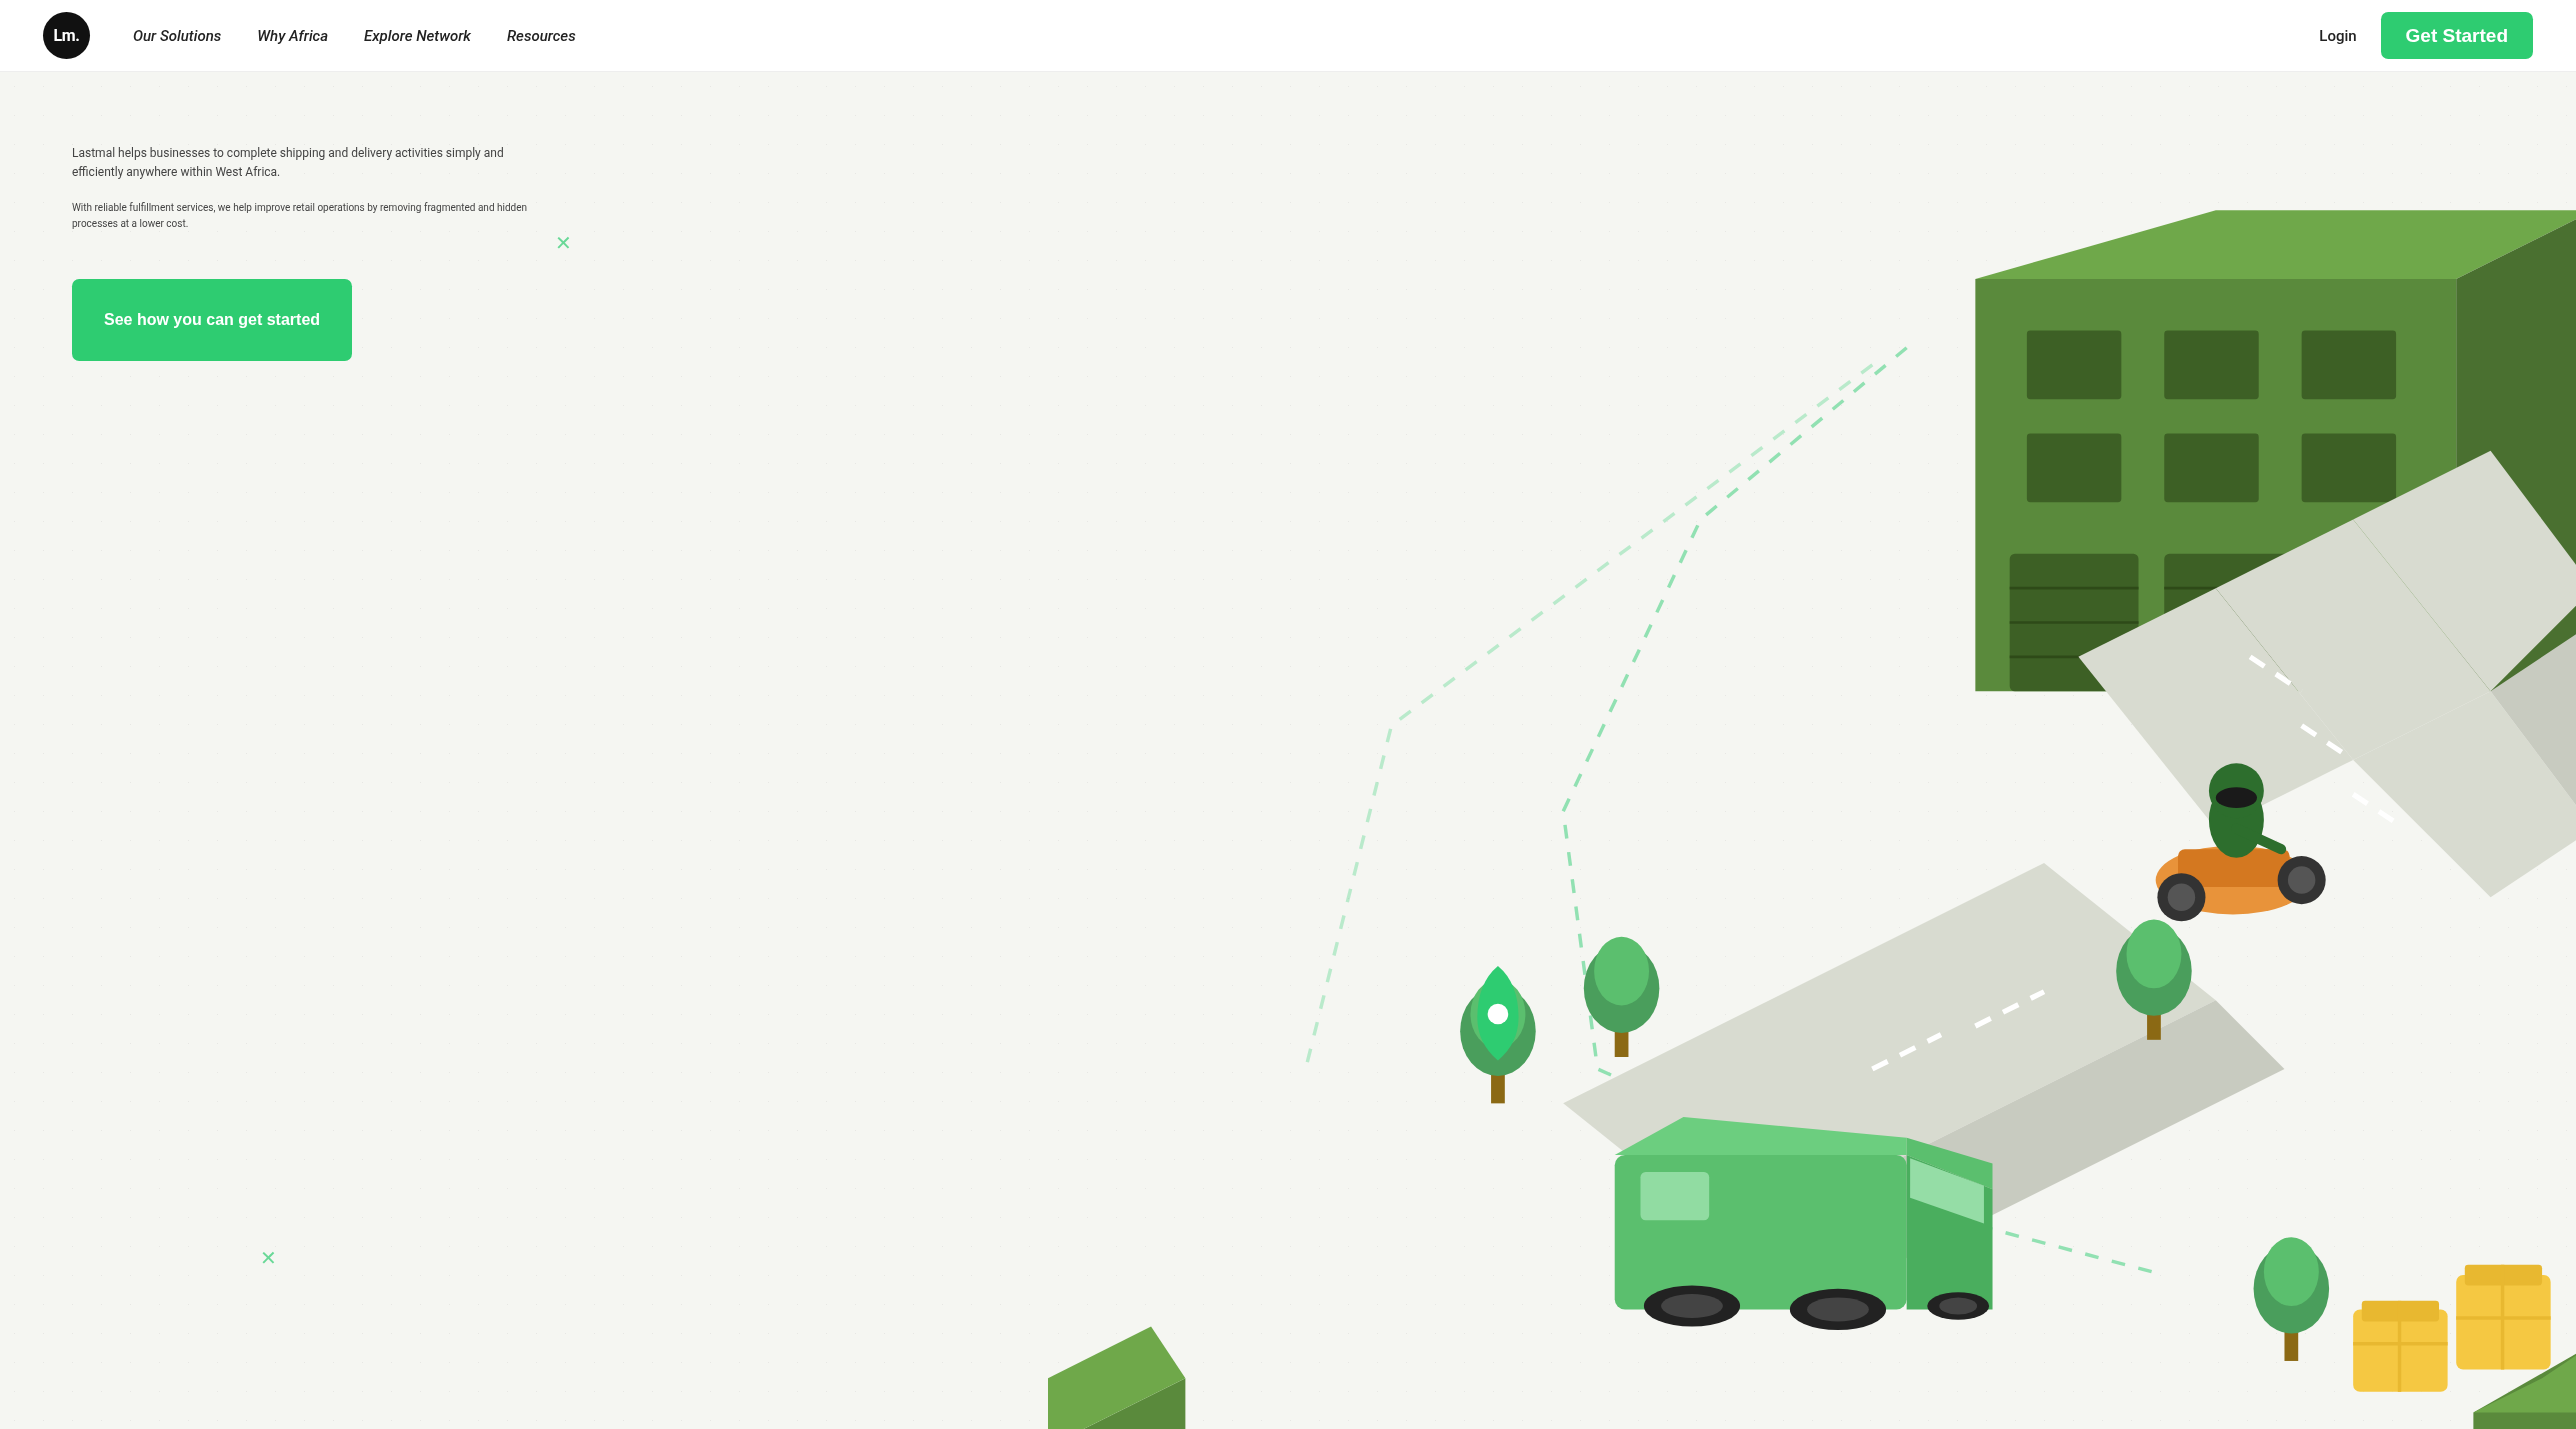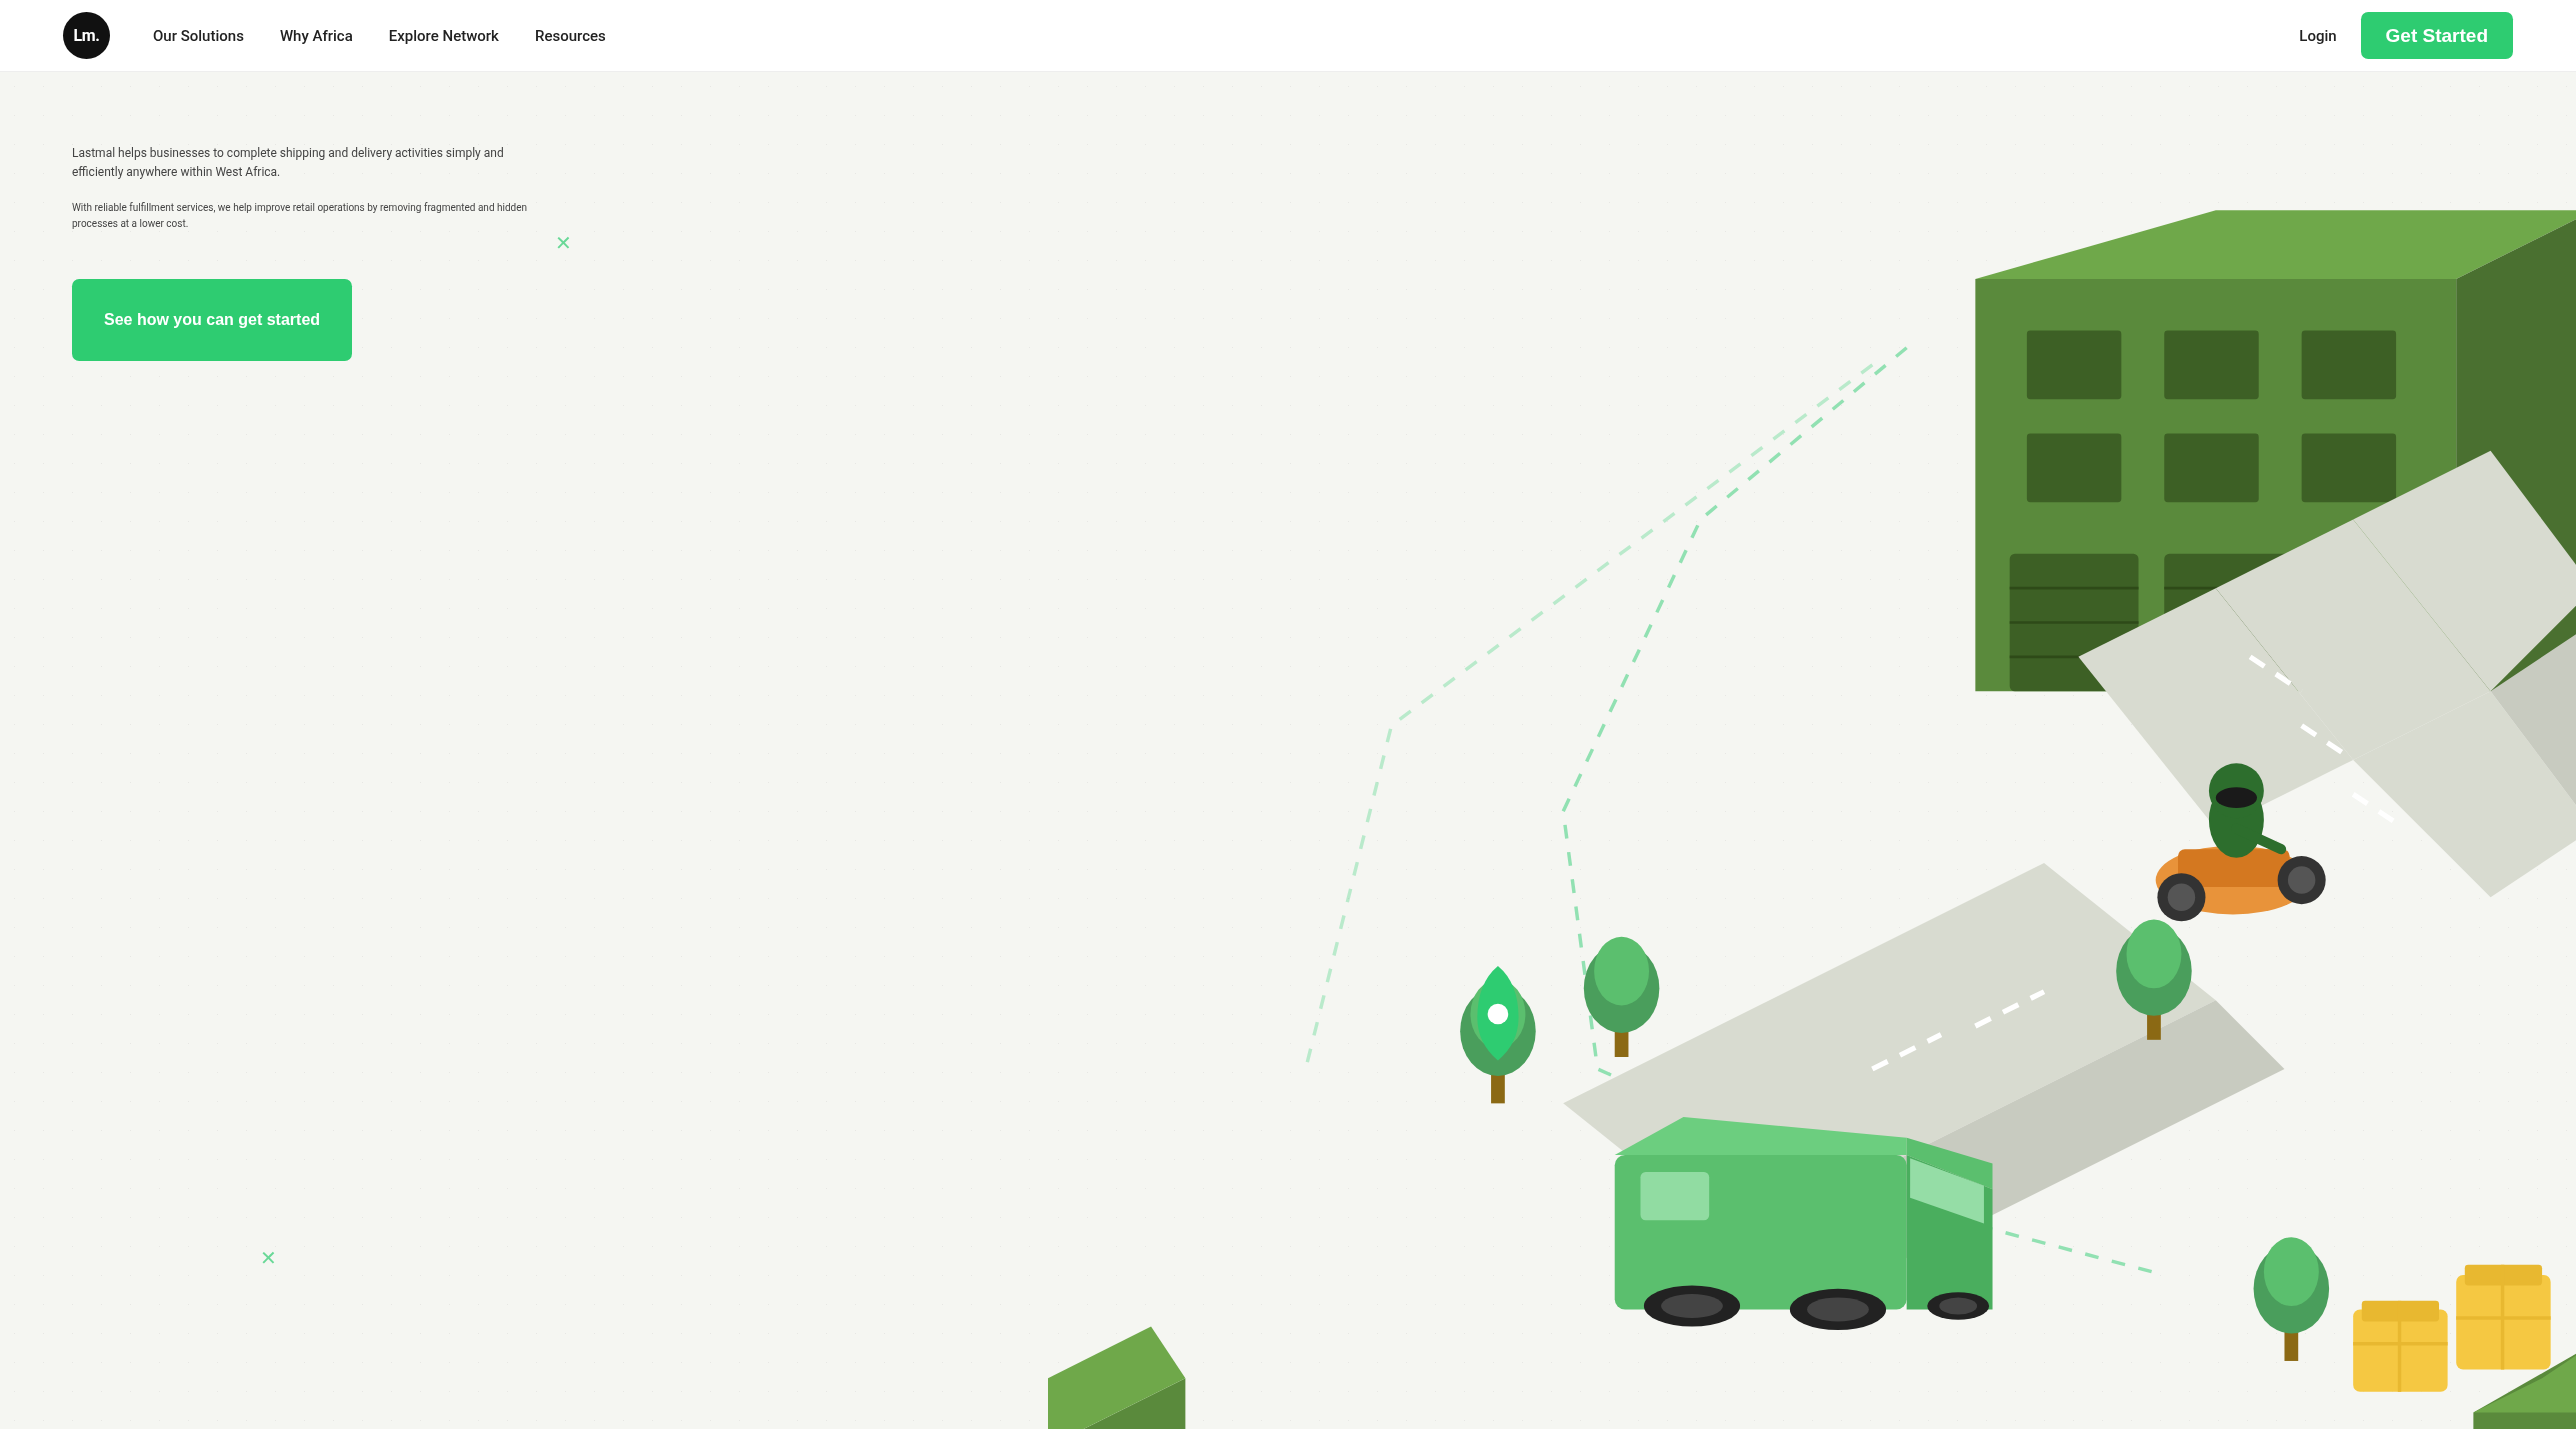--- a/index.html
+++ b/index.html
@@ -7,21 +7,21 @@
       font-family: -apple-system, BlinkMacSystemFont, 'Segoe UI', Roboto, sans-serif;
       background: #f8f9f8;
       min-height: 100vh;
       overflow-x: hidden;
     }
 
     
     nav {
       display: flex;
       align-items: center;
-      padding: 0 63px;
+      padding: 0 43px;
       height: 72px;
       background: #fff;
       border-bottom: 0.9px solid #eee;
       position: relative;
       z-index: 10;
     }
     .logo {
       width: 47px; height: 47px;
       background: #111;
       border-radius: 50%;
@@ -39,20 +39,21 @@
       display: flex;
       gap: 36px;
       list-style: none;
       flex: 1;
     }
     .nav-links a {
       text-decoration: none;
       color: #222;
       font-size: 15px;
       font-weight: 500;
+      font-style: italic;
     }
     .nav-right {
       display: flex;
       align-items: center;
       gap: 24px;
     }
     .login-link {
       font-size: 15px;
       color: #222;
       text-decoration: none;

